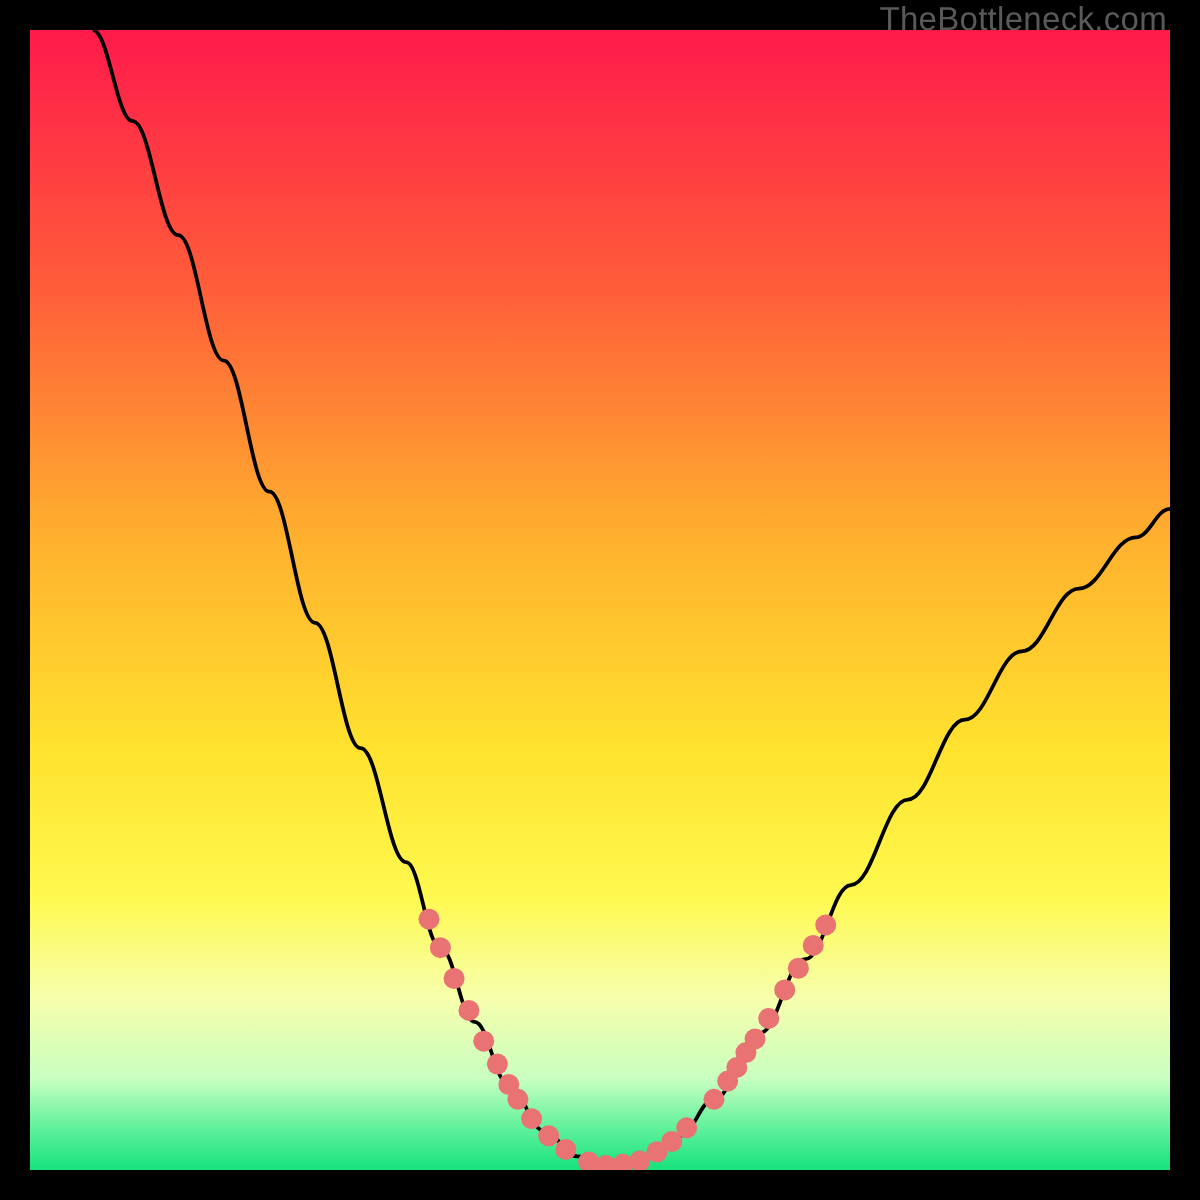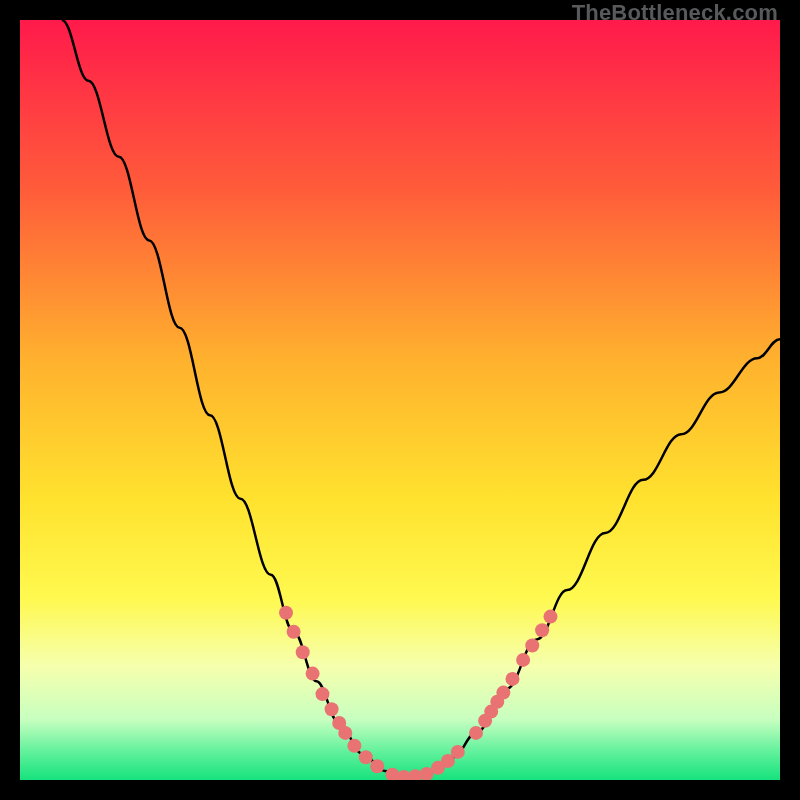--- a/index.html
+++ b/index.html
@@ -25,21 +25,21 @@
     width: 760px;
     height: 760px;
   }
   .watermark {
     position: absolute;
     top: 0;
     right: 22px;
     font-family: Arial, Helvetica, sans-serif;
     font-size: 22px;
     color: #58595b;
-    font-weight: 700;
+    font-weight: 400;
     letter-spacing: 0.2px;
   }
 </style>
 </head>
 <body>
 
 <div class="frame">
   <svg class="plot" viewBox="0 0 760 760">
     <defs>
       <linearGradient id="bg-grad" x1="0" y1="0" x2="0" y2="1">

